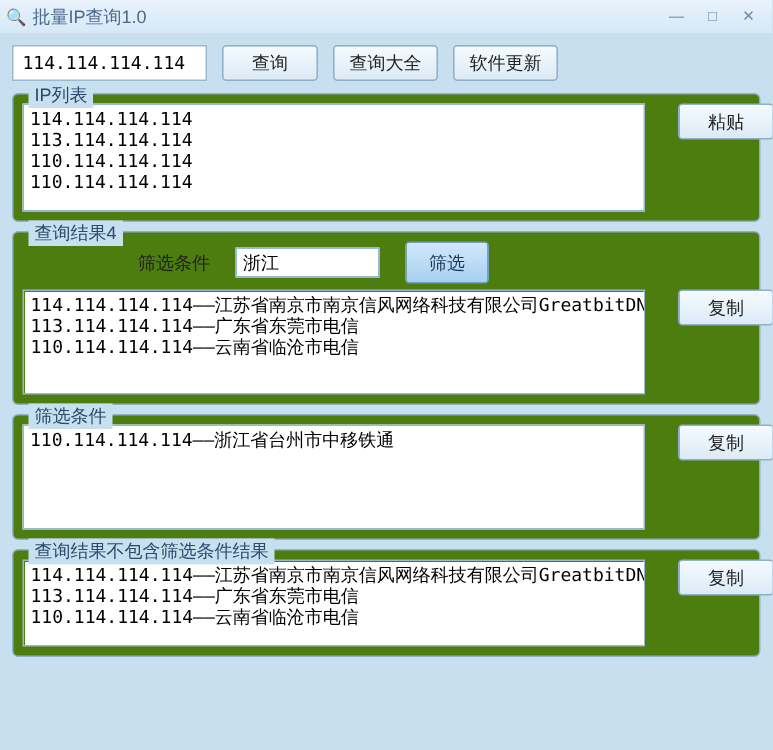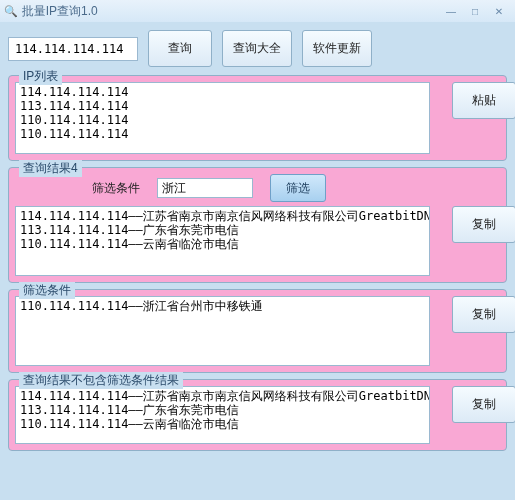--- a/index.html
+++ b/index.html
@@ -41,36 +41,36 @@
 .ipinput {
   width: 130px;
   height: 24px;
   border: 1px solid #9ab8d0;
   background: #fff;
   padding: 2px 6px;
   font-size: 12px;
   font-family: SimSun, monospace;
 }
 .btn {
-  height: 37px;
+  height: 24px;
   min-width: 64px;
   border: 1px solid #8fb0c8;
   border-radius: 3px;
   background: linear-gradient(#f5fbff, #dceaf6);
   font-size: 12px;
   color: #222;
   cursor: pointer;
   padding: 0 10px;
 }
 .group {
   border: 1px solid #8fb0c8;
   border-radius: 4px;
   padding: 6px;
   margin-bottom: 6px;
-  background: #f9a8d4;
+  background: #4d7c0f;
   position: relative;
 }
 .group-title {
   position: absolute;
   top: -8px;
   left: 10px;
   background: #c8dff0;
   padding: 0 4px;
   color: #2a4a6a;
   font-size: 12px;

